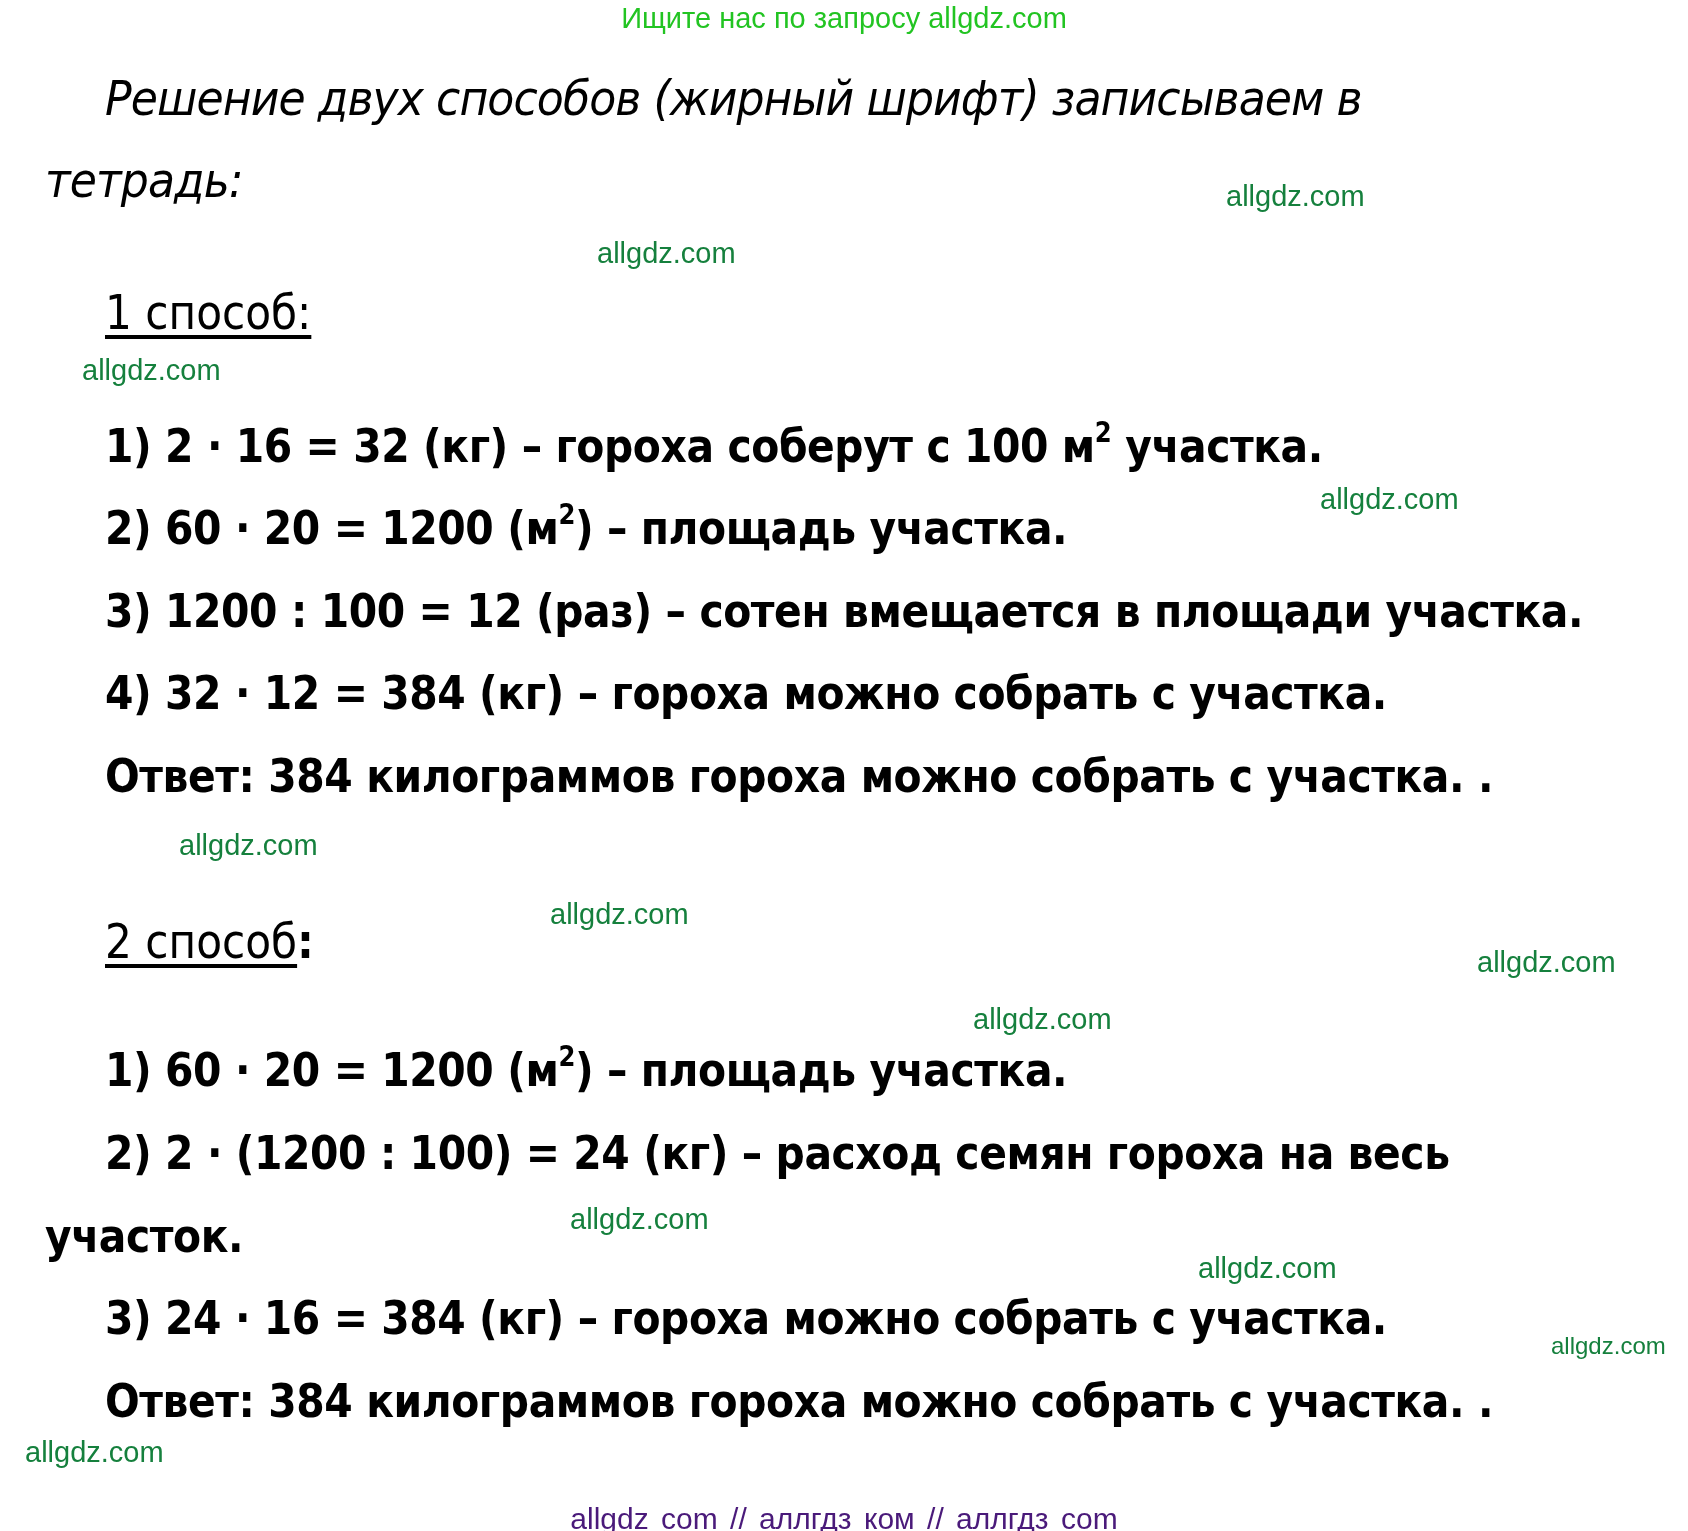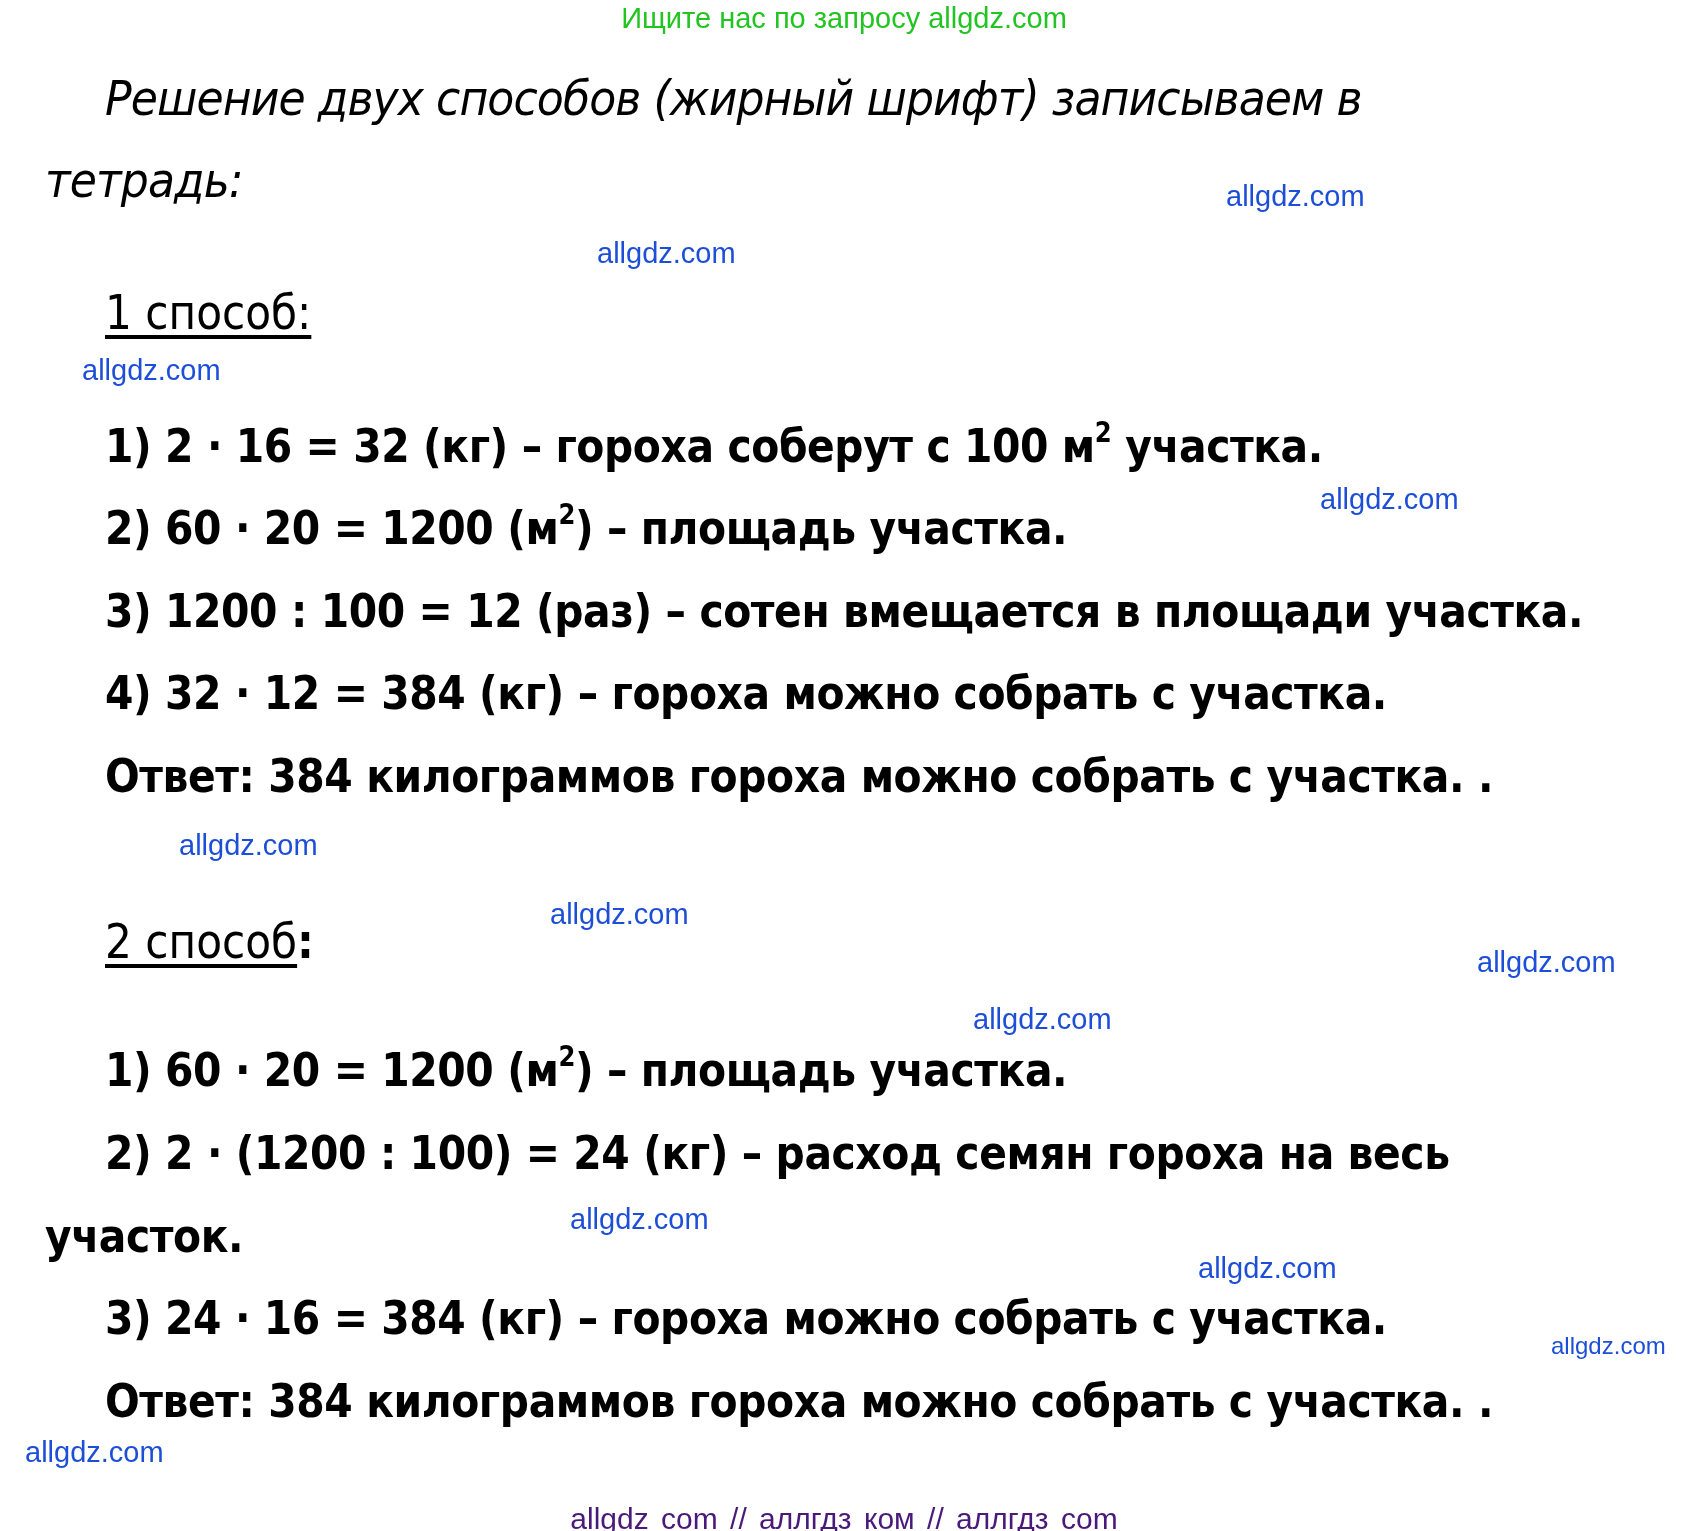--- a/index.html
+++ b/index.html
@@ -52,21 +52,21 @@
       font-size: 47px;
       letter-spacing: -0.5px;
       transform: scaleX(0.87);
       transform-origin: left top;
     }
     .step sup { font-size: 28px; vertical-align: 20px; line-height: 0; }
 
     .wm {
       font-family: "Liberation Sans", sans-serif;
       font-size: 29px;
-      color: #1d4ed8;
+      color: #15803d;
     }
     .wm.small { font-size: 24px; }
 
     .footer {
       left: 0; width: 1688px; top: 1502px;
       text-align: center;
       font-size: 30px;
       color: #4a1a7a;
       word-spacing: 4px;
     }

